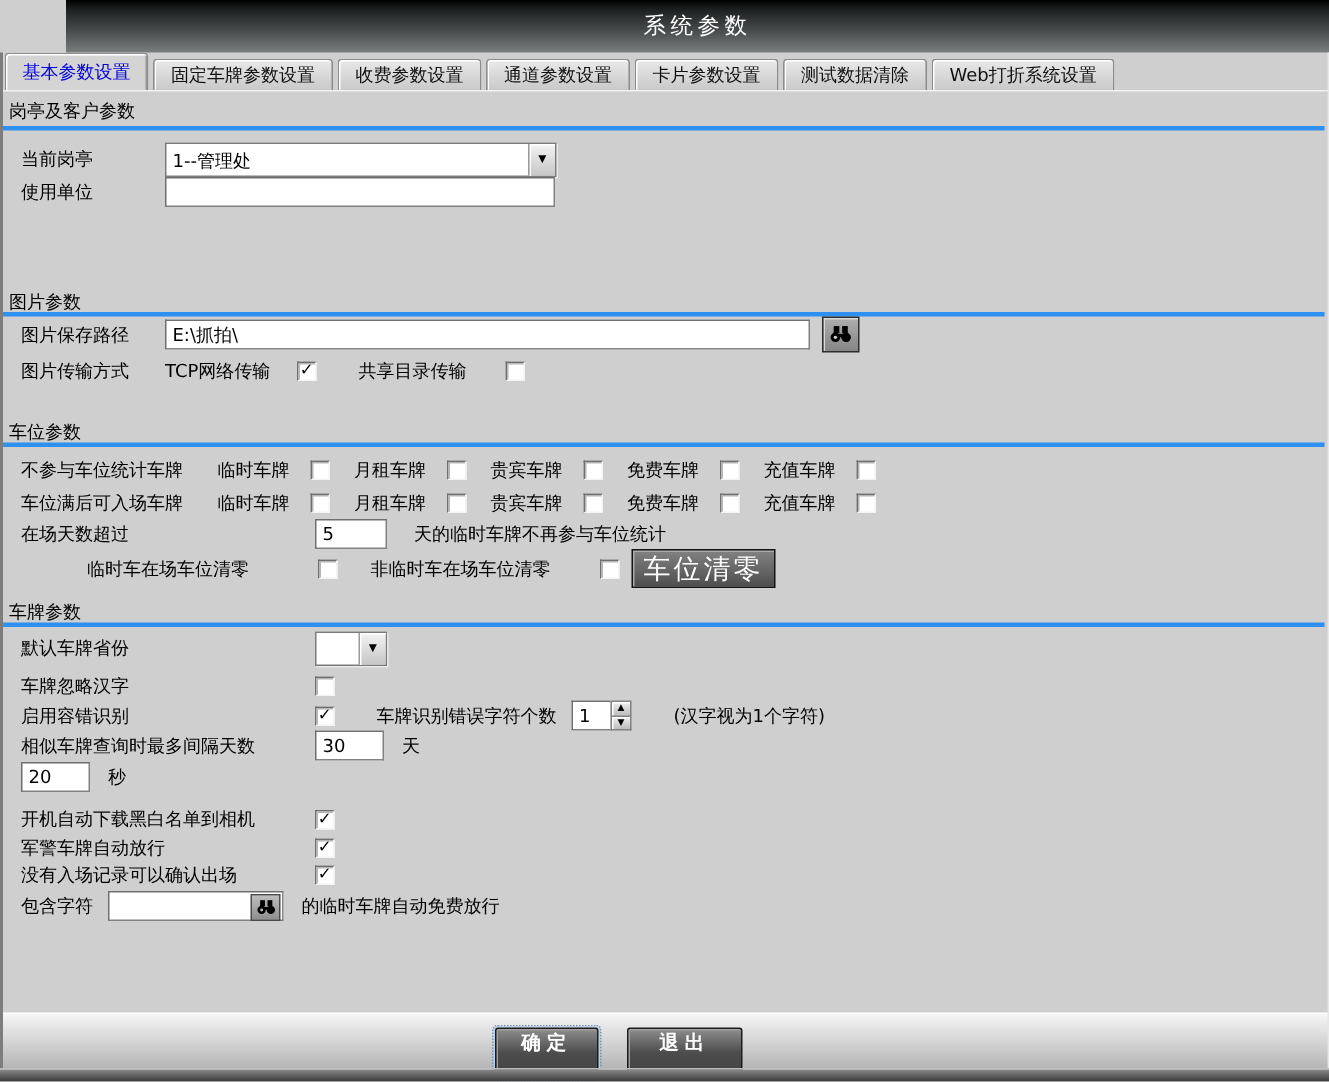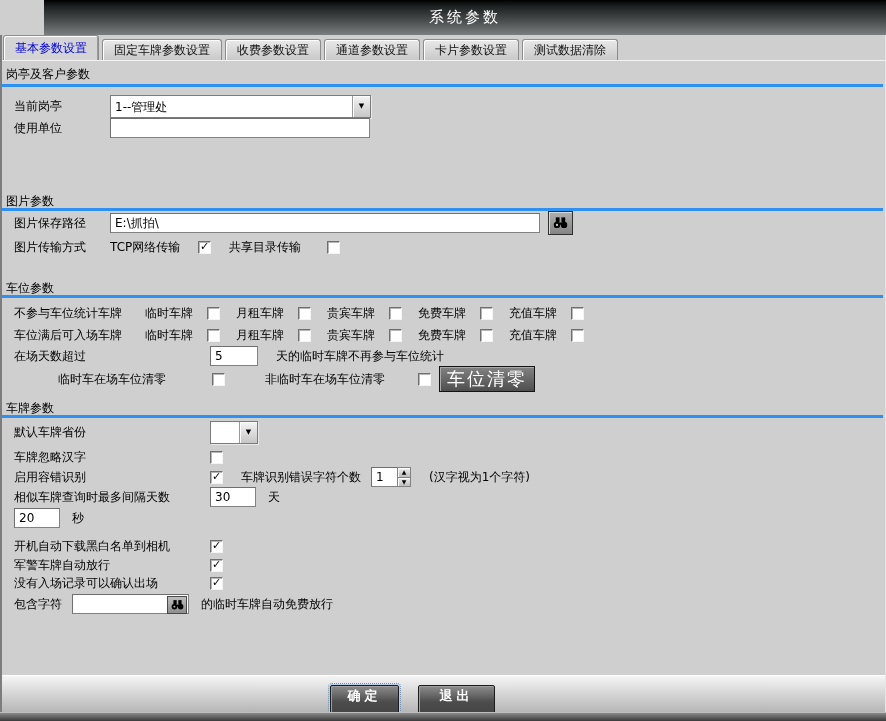--- a/index.html
+++ b/index.html
@@ -103,40 +103,41 @@
     position:absolute; top:9px; height:34px; box-sizing:border-box; cursor:default;
     background:linear-gradient(#8d8d8d 0%, #4c4c4c 50%, #424242 100%);
     color:#fff; font-weight:bold; font-size:13px; letter-spacing:4px;
     border:1px solid #1c1c1c; border-radius:2px; text-align:center; line-height:20px;
   }
   .btn-ok   { left:330px; width:69px; outline:1px dotted #6f93bb; outline-offset:1px; box-shadow:0 0 0 1px #b9cde6, inset 1px 1px 0 #9f9f9f; }
   .btn-exit { left:418px; width:77px; box-shadow:inset 1px 1px 0 #9f9f9f; }
   
   .plate-col { display:flex; align-items:center; width:91px; flex:none; }
   .plate-col .lbl { width:62px; }
-  .g8  { margin-left:8px; }  .g10 { margin-left:18px; } .g12 { margin-left:12px; }
-  .g18 { margin-left:18px; } .g34 { margin-left:40px; }
+  .g8  { margin-left:8px; }  .g10 { margin-left:28px; } .g12 { margin-left:12px; }
+  .g18 { margin-left:18px; } .g34 { margin-left:22px; }
   .binoc { display:block; }
 </style>
 </head>
 <body>
 
 <div class="win">
 
   <div class="titlebar">
     <div class="title">系统参数</div>
   </div>
 
   <div class="tabbar">
     <div class="tab active">基本参数设置</div>
     <div class="tab">固定车牌参数设置</div>
     <div class="tab">收费参数设置</div>
     <div class="tab">通道参数设置</div>
     <div class="tab">卡片参数设置</div>
     <div class="tab">测试数据清除</div>
+    <div class="tab">Web打折系统设置</div>
   </div>
   <div class="page-top-line"></div>
 
   <div class="sec-title" style="top:66px">岗亭及客户参数</div>
   <div class="hr-blue" style="top:84px"></div>
 
   <div class="row" style="top:95px">
     <span class="lbl w96">当前岗亭</span>
     <div class="combo" style="width:261px">
       <span class="combo-text">1--管理处</span>

